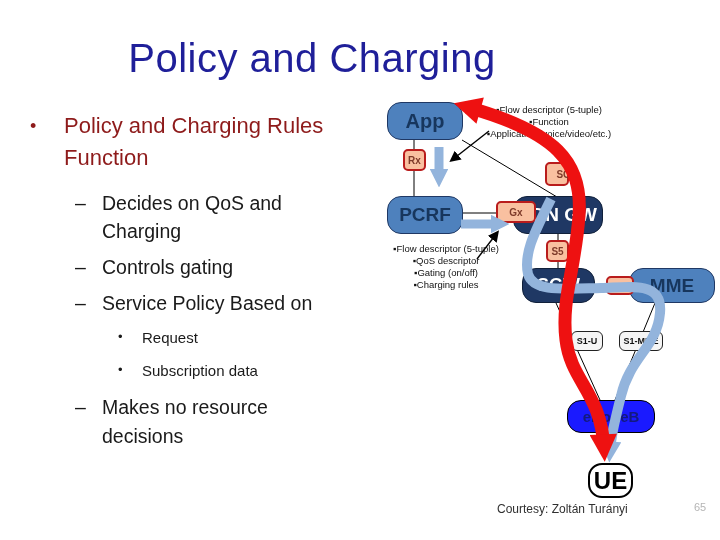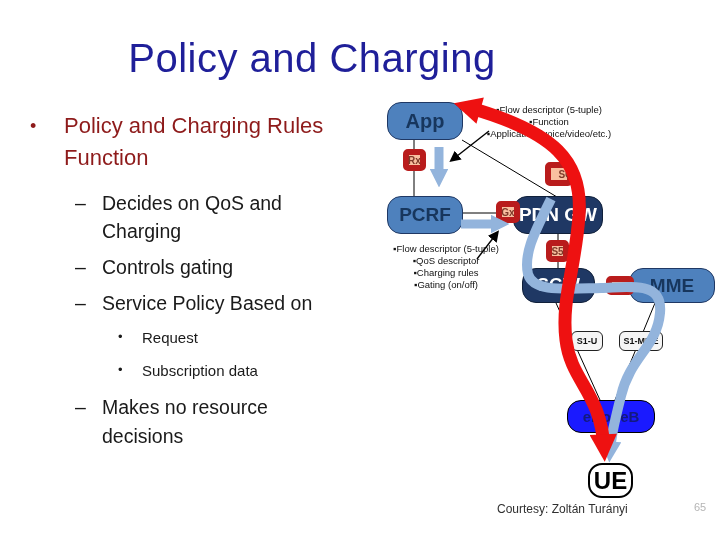--- a/index.html
+++ b/index.html
@@ -29,21 +29,21 @@
   
   .lyr{position:absolute;left:0;top:0;width:720px;height:540px;pointer-events:none;}
   .node{
     position:absolute;display:flex;align-items:center;justify-content:center;
     font-weight:bold;box-sizing:border-box;border-radius:14px;
   }
   .nblue{background:#4E81BD;border:1.5px solid #1F3864;color:#17365D;}
   .ndark{background:#1F3864;border:1.5px solid #10203a;color:#ffffff;}
   .tag{
     position:absolute;display:flex;align-items:center;justify-content:center;
-    background:#F9C0A0;border:6px solid #b91c1c;border-radius:5px;
+    background:#F9C0A0;border:2px solid #b91c1c;border-radius:5px;
     color:#7e3a2a;font-size:10px;font-weight:bold;box-sizing:border-box;
   }
   .gtag{
     position:absolute;display:flex;align-items:center;justify-content:center;
     background:#F5F5F5;border:1px solid #222;border-radius:6px;
     color:#111;font-size:9px;font-weight:bold;box-sizing:border-box;
   }
   .ann{position:absolute;text-align:center;color:#111;font-size:9.5px;line-height:1.26;}
   
   .courtesy{position:absolute;left:497px;top:502px;font-size:12px;color:#303030;}
@@ -101,37 +101,37 @@
 
   <div class="node nblue" style="left:387px;top:102px;width:76px;height:38px;font-size:20px;">App</div>
   <div class="node nblue" style="left:387px;top:196px;width:76px;height:38px;font-size:19px;">PCRF</div>
   <div class="node ndark" style="left:513px;top:196px;width:90px;height:38px;font-size:19px;">PDN GW</div>
   <div class="node ndark" style="left:522px;top:268px;width:73px;height:35px;font-size:18px;">SGW</div>
   <div class="node nblue" style="left:629px;top:268px;width:86px;height:35px;font-size:19px;">MME</div>
   <div class="node" style="left:567px;top:400px;width:88px;height:33px;font-size:15px;background:#1A1AFF;border:1.5px solid #000;color:#131A7E;">eNodeB</div>
   <div class="node" style="left:588px;top:463px;width:45px;height:35px;font-size:24px;background:#fff;border:2px solid #000;color:#000;">UE</div>
 
   <div class="tag" style="left:403px;top:149px;width:23px;height:22px;">Rx</div>
-  <div class="tag" style="left:496px;top:201px;width:24px;height:22px;">Gx</div>
+  <div class="tag" style="left:496px;top:201px;width:40px;height:22px;">Gx</div>
   <div class="tag" style="left:545px;top:162px;width:24px;height:24px;padding-left:16px;">SGi</div>
   <div class="tag" style="left:546px;top:240px;width:23px;height:22px;">S5</div>
   <div class="tag" style="left:606px;top:276px;width:28px;height:19px;font-size:9px;">S11</div>
   <div class="gtag" style="left:571px;top:331px;width:32px;height:20px;">S1-U</div>
   <div class="gtag" style="left:619px;top:331px;width:44px;height:20px;">S1-MME</div>
 
   <div class="ann" style="left:468px;top:104px;width:162px;">
     <div>▪Flow descriptor (5-tuple)</div>
     <div>▪Function</div>
     <div>▪Application (voice/video/etc.)</div>
   </div>
   <div class="ann" style="left:380px;top:243px;width:132px;">
     <div>▪Flow descriptor (5-tuple)</div>
     <div>▪QoS descriptor</div>
+    <div>▪Gating (on/off)</div>
     <div>▪Charging rules</div>
-    <div>▪Gating (on/off)</div>
   </div>
 
   <svg class="lyr" viewBox="0 0 720 540">
     <defs>
       <marker id="mRed" viewBox="0 0 10 10" refX="5" refY="5" markerWidth="2.3" markerHeight="2.1" orient="auto-start-reverse">
         <path d="M0,0 L10,5 L0,10 z" fill="#EE1111"></path>
       </marker>
       <marker id="mBlue" viewBox="0 0 10 10" refX="5" refY="5" markerWidth="2.3" markerHeight="2.1" orient="auto">
         <path d="M0,0 L10,5 L0,10 z" fill="#93B4DC"></path>
       </marker>

